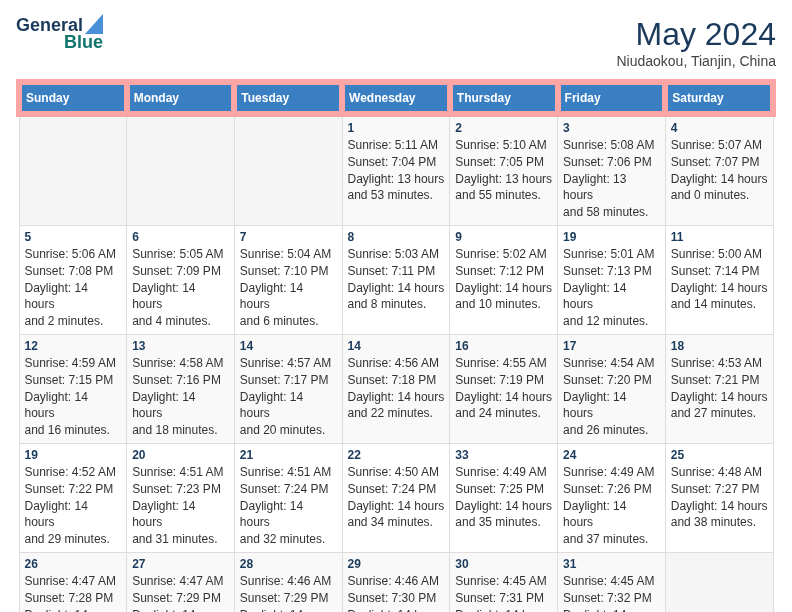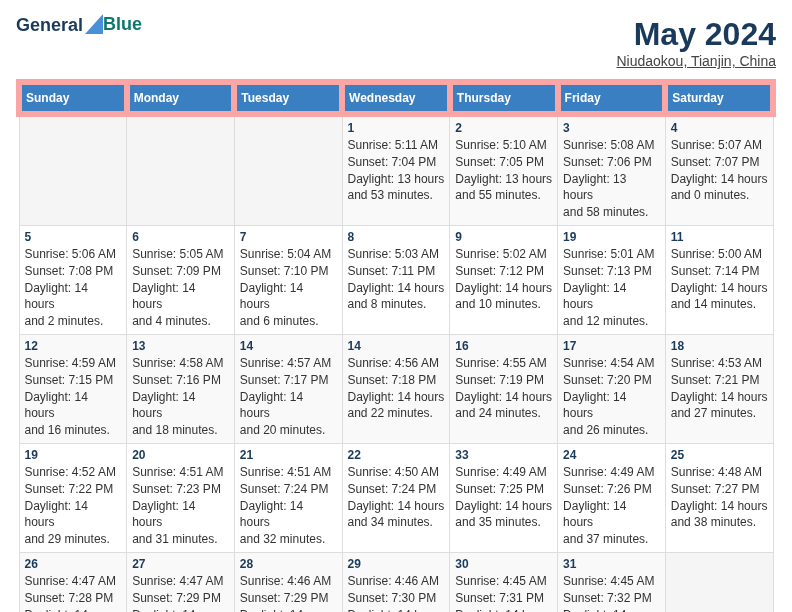--- a/index.html
+++ b/index.html
@@ -24,27 +24,26 @@
       font-size: 18px;
       font-weight: bold;
       color: #1a3a5c;
       line-height: 1.1;
     }
     .title-area {
       text-align: right;
     }
     .main-title {
       font-size: 32px;
-      font-weight: bold;
+      font-weight: normal;
       color: #1a3a5c;
     }
     .subtitle {
       font-size: 14px;
       color: #444;
-      text-decoration: underline;
     }
     .calendar {
       width: 100%;
       border-collapse: collapse;
       font-size: 11px;
     }
     .calendar thead tr {
       background-color: #3a7fc1;
     }
     .calendar thead th {
@@ -86,21 +85,21 @@
     }
     .empty-cell {
       background: #f5f5f5 !important;
     }
   </style>
 </head>
 <body>
 
 <div class="header">
   <div class="logo">
-    <div style="display:flex;flex-direction:row;align-items:center">
+    <div style="display:flex;flex-direction:column;align-items:flex-end">
       <div style="display:flex;align-items:center">
         <span class="logo-text">General</span>
         <svg width="18" height="20" viewBox="0 0 18 20" style="margin-left:2px;margin-top:-4px">
           <polygon points="0,20 18,20 18,0" fill="#4a90d9"></polygon>
         </svg>
       </div>
       <span class="logo-text" style="color:#0f766e;margin-top:-3px">Blue</span>
     </div>
   </div>
   <div class="title-area">

